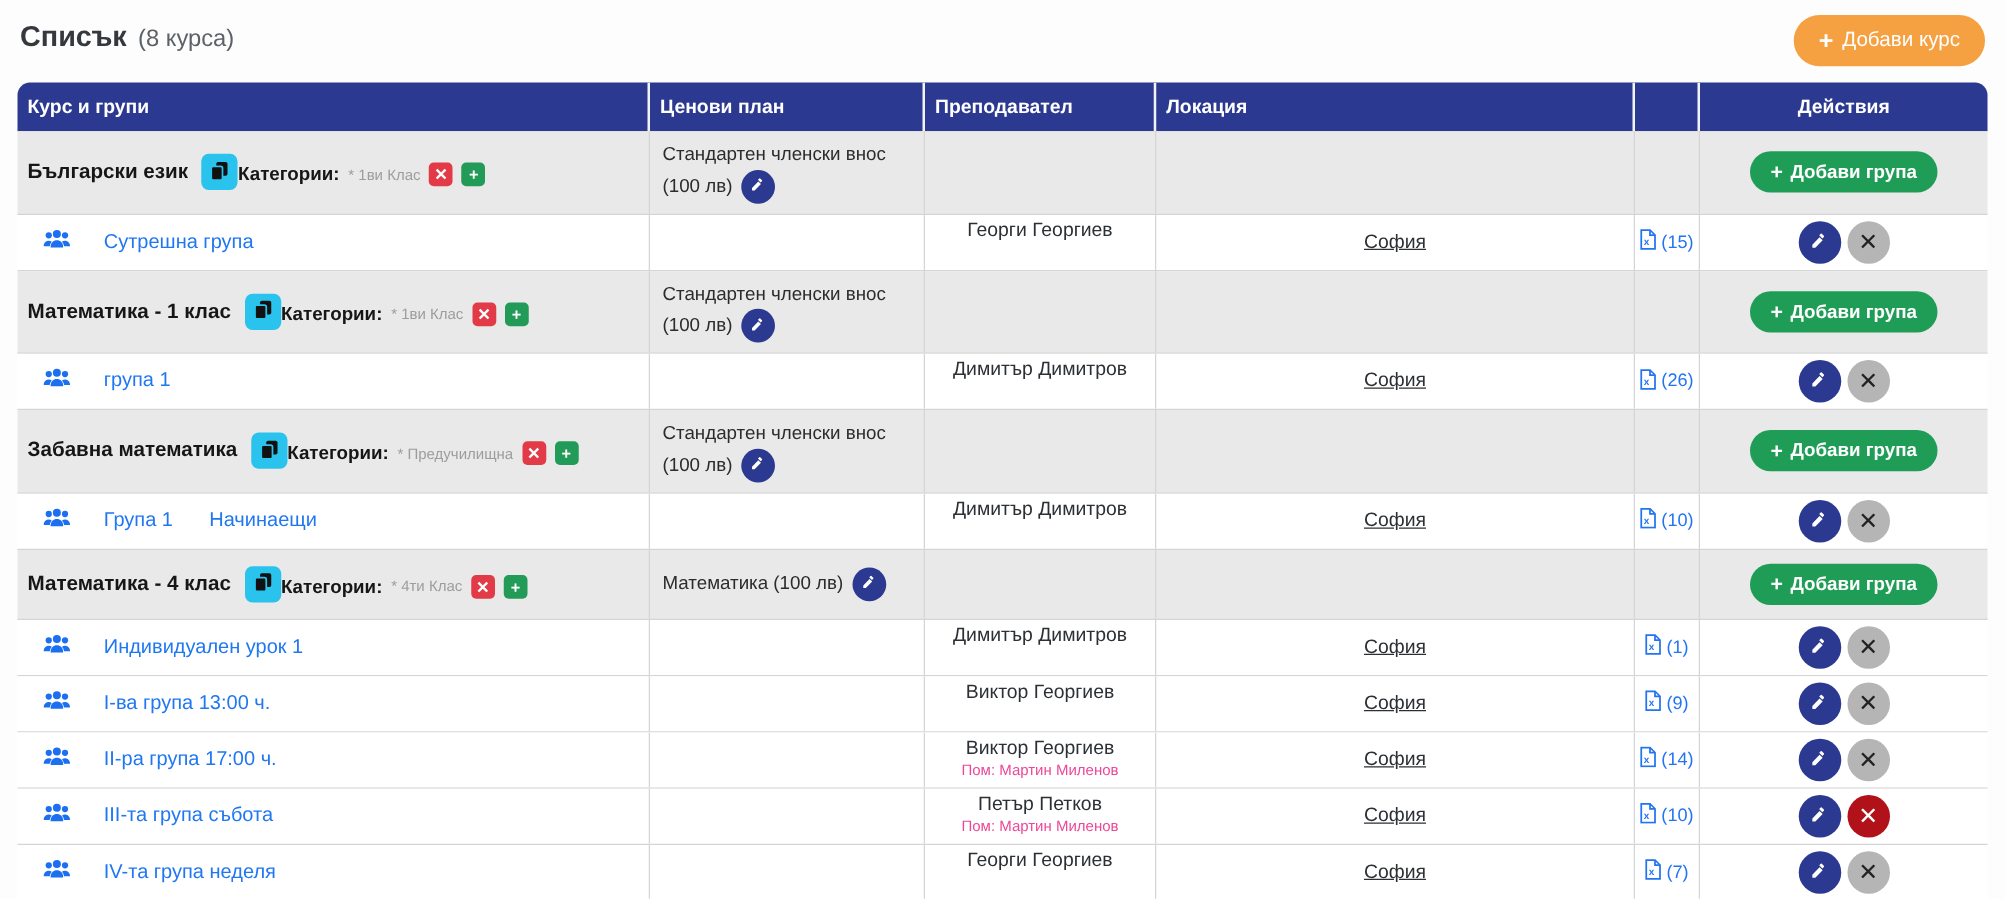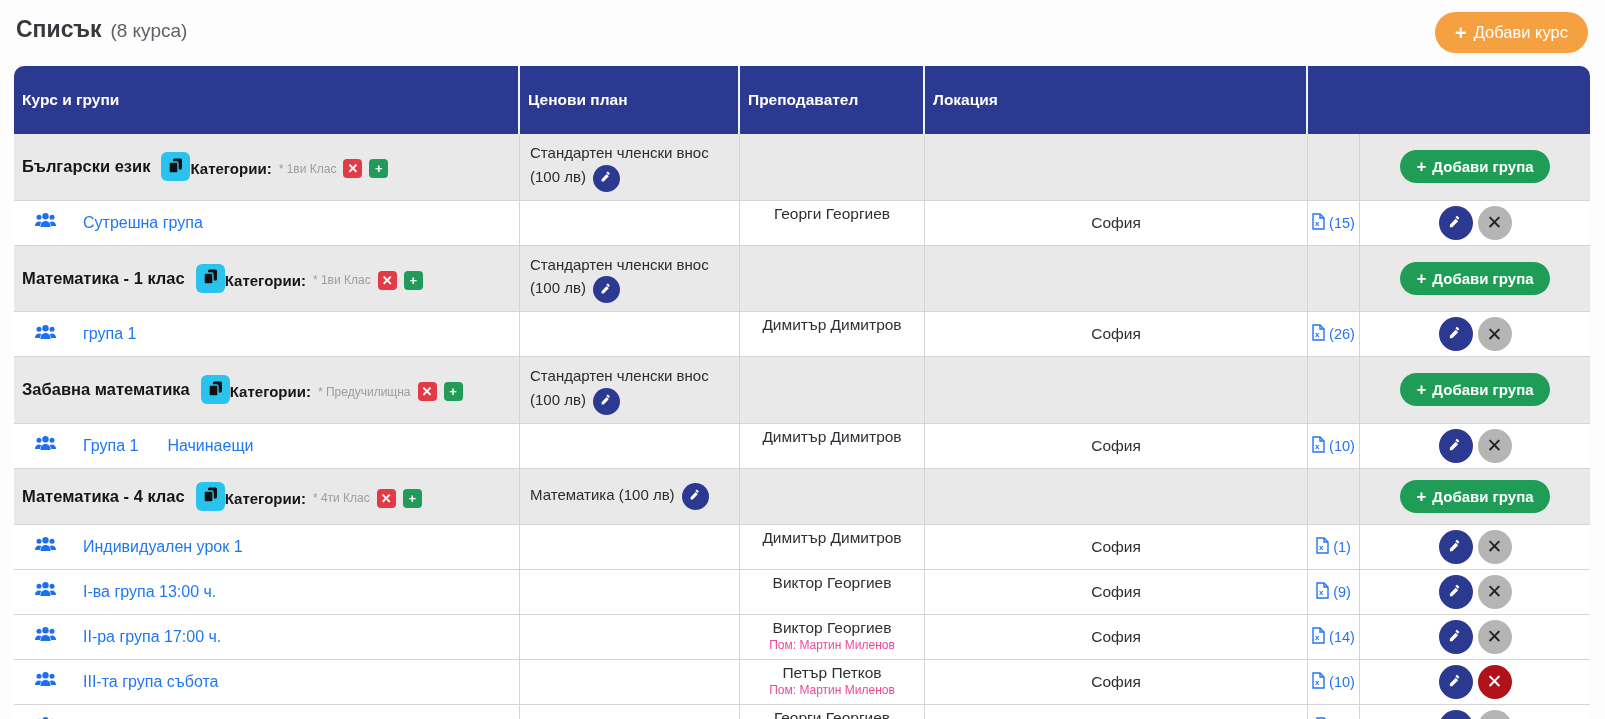--- a/index.html
+++ b/index.html
@@ -27,21 +27,21 @@
   
   .table { margin: 0 15px 0 14px; width: 1576px; }
   .grid-row {
     display: grid;
     grid-template-columns: 506px 220px 185px 383px 52px 230px;
   }
   .thead {
     background: #2b3990; color: #fff;
     border-radius: 10px 10px 0 0;
     overflow: hidden;
-    height: 68px;
+    height: 39px;
   }
   .th {
     display: flex; align-items: center;
     font-size: 15.5px; font-weight: bold;
     padding: 0 8px;
     border-right: 2px solid #f2f3f7;
   }
   .th:last-child { border-right: none; }
   .th.center { justify-content: center; }
 
@@ -93,21 +93,21 @@
 
   
   .row.group { min-height: 45px; }
   .group-name-cell { padding: 6px 8px 6px 20px; align-items: center; gap: 9px; }
   .group-link { color: #2077f2; font-size: 16px; text-decoration: none; display: flex;
     align-items: center; gap: 26px; }
   .group-link-2 { color: #2077f2; font-size: 16px; text-decoration: none; margin-left: 20px; }
   .teacher-cell { flex-direction: column; align-items: center; justify-content: flex-start; padding: 4px 4px; }
   .teacher-name { font-size: 15.5px; color: #2c3034; }
   .teacher-assistant { font-size: 12px; color: #ec4899; margin-top: 1px; }
-  .location-cell { align-items: center; justify-content: center; font-size: 15.5px; color: #2c3034; }
+  .location-cell { align-items: center; justify-content: center; font-size: 15.5px; color: #2c3034; text-decoration: underline; }
   .count-cell { align-items: center; justify-content: center; gap: 4px; color: #2374f2;
     font-size: 14.5px; }
   .count-link { color: #2374f2; text-decoration: none; display: flex; align-items: center; gap: 4px; }
 
   .circle-btn {
     width: 34px; height: 34px; border: none; border-radius: 50%;
     display: flex; align-items: center; justify-content: center; cursor: pointer;
   }
   .circle-btn.edit { background: #2b3990; margin-right: 5px; }
   .circle-btn.del { background: #b5b5b5; color: #222; font-size: 19px; }
@@ -127,20 +127,21 @@
   </button>
 </div>
 
 <div class="table">
   <div class="grid-row thead">
     <div class="th">Курс и групи</div>
     <div class="th">Ценови план</div>
     <div class="th">Преподавател</div>
     <div class="th">Локация</div>
     <div class="th"></div>
+    <div class="th center">Действия</div>
   </div>
 
   <div id="table-body">
       <div class="grid-row row course">
     <div class="cell">
       <div class="course-main">
         <div class="course-name-line">
           <span class="course-name">Български език</span>
           <button class="copy-btn">
             <span>

